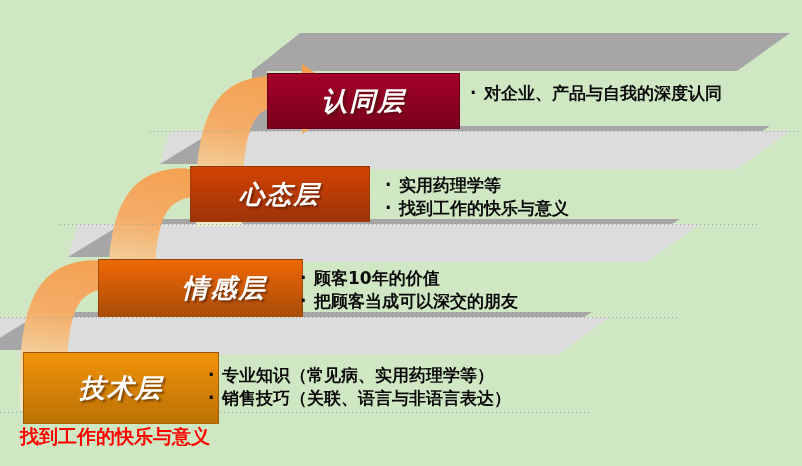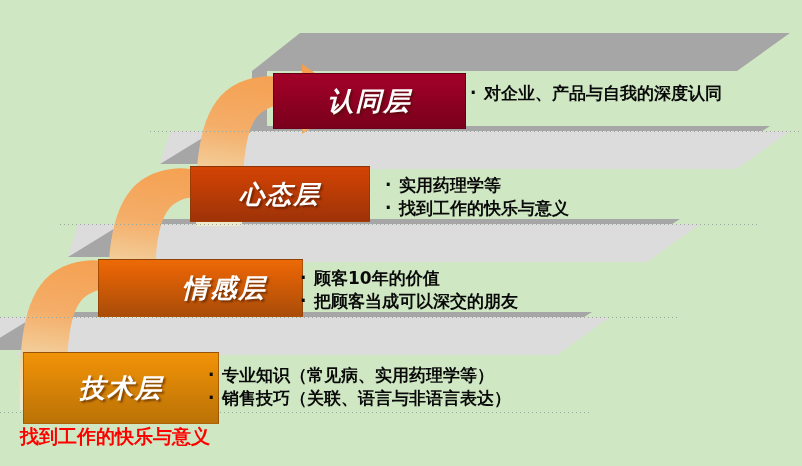--- a/index.html
+++ b/index.html
@@ -38,21 +38,21 @@
   .step-box .step-label {
     font-family: "Liberation Serif", serif;
     font-style: italic;
     font-weight: bold;
     color: #ffffff;
     letter-spacing: 2px;
     text-shadow: 2px 2px 2px rgba(60,20,0,0.55);
     white-space: nowrap;
   }
   #box-identity {
-    left: 273px; top: 73px; width: 193px; height: 56px;
+    left: 267px; top: 73px; width: 193px; height: 56px;
     background: linear-gradient(180deg, #a30027 0%, #9c0126 18%, #8c0022 55%, #79001c 100%);
     border-color: rgba(90,0,20,0.75);
     align-items: center;
   }
   #box-identity .step-label { font-size: 26px; }
 
   #box-mindset {
     left: 190px; top: 166px; width: 180px; height: 56px;
     background: linear-gradient(180deg, #d24305 0%, #c94004 20%, #b33a06 60%, #9e3208 100%);
   }

